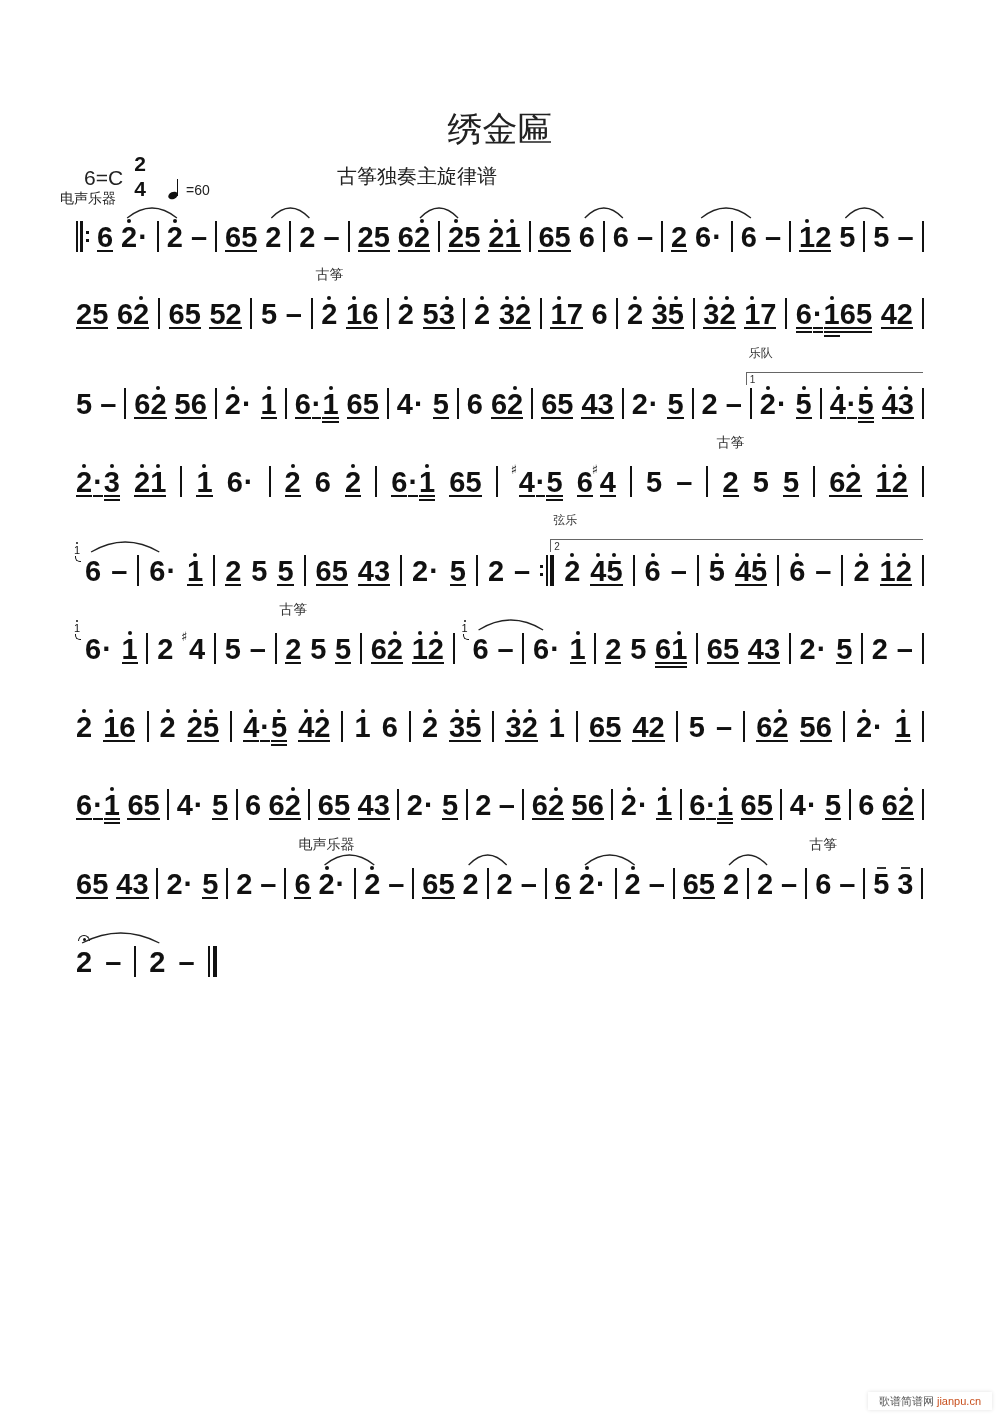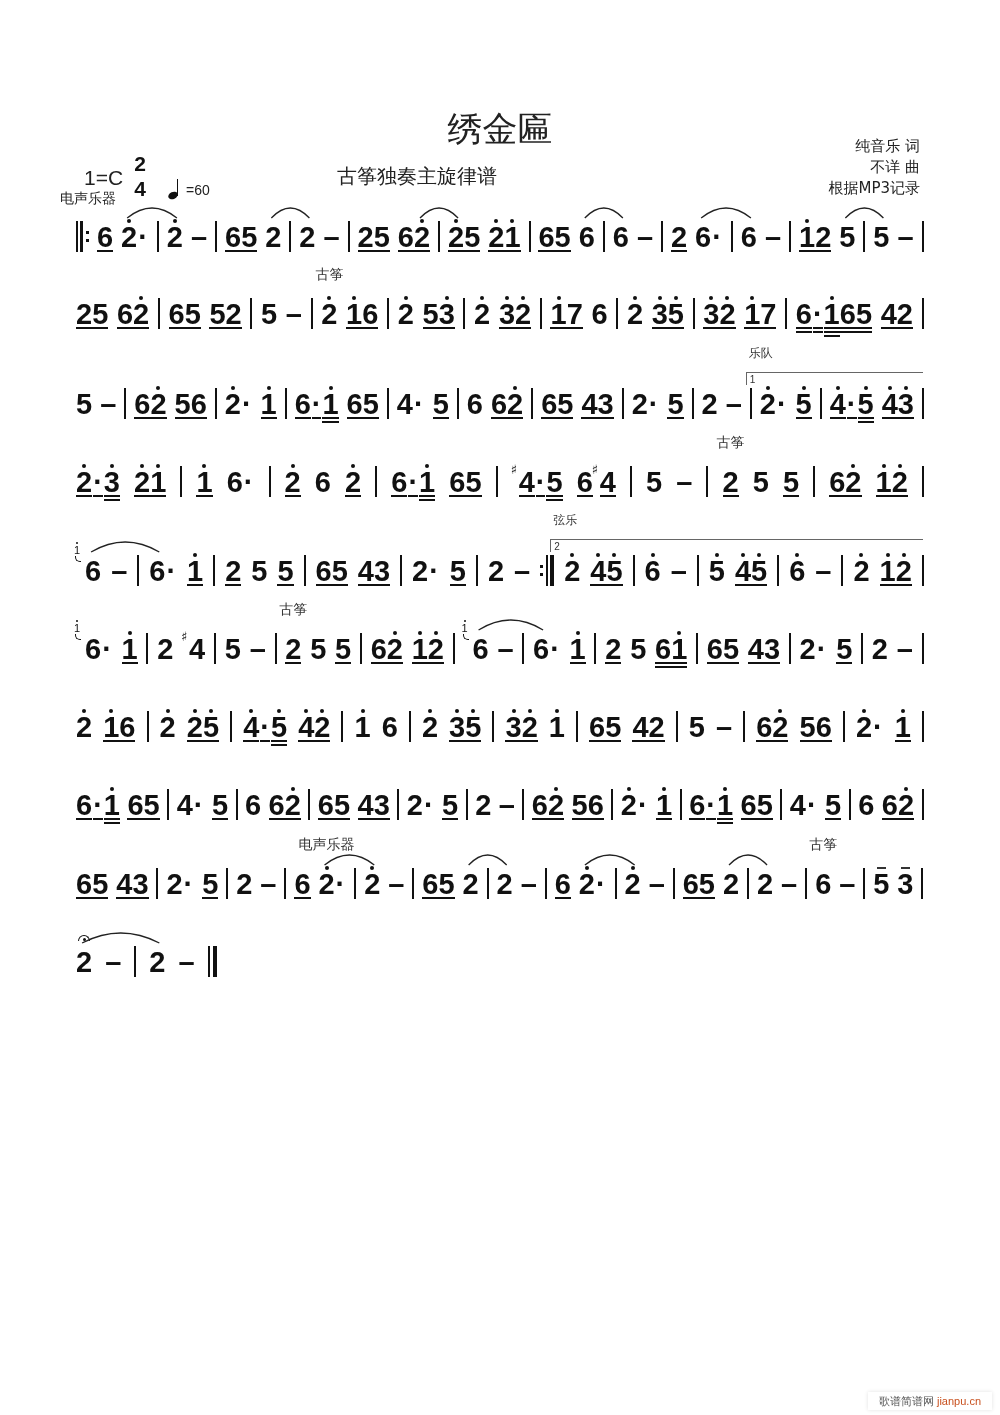--- a/index.html
+++ b/index.html
@@ -62,27 +62,22 @@
   .wm-domain{color:#c8501e;font-family:"Liberation Sans",sans-serif;margin-left:3px;}
 </style>
 </head>
 <body>
 
 <div id="page">
 
   <div class="title">绣金匾</div>
   <div class="subtitle">古筝独奏主旋律谱</div>
 
-  <div class="credits">
-    <div>纯音乐 词</div>
-    <div>不详 曲</div>
-    <div>根据MP3记录</div>
-  </div>
-
-  <div class="key">1=C</div>
+
+  <div class="key">6=C</div>
   <div class="timesig">
     <div>2</div>
     <div>4</div>
   </div>
   <div class="tempo">
     <span class="qnote-head"></span>
     <span class="qnote-stem"></span>
     <span class="tempo-val">=60</span>
   </div>
   <div class="instrument">电声乐器</div>

